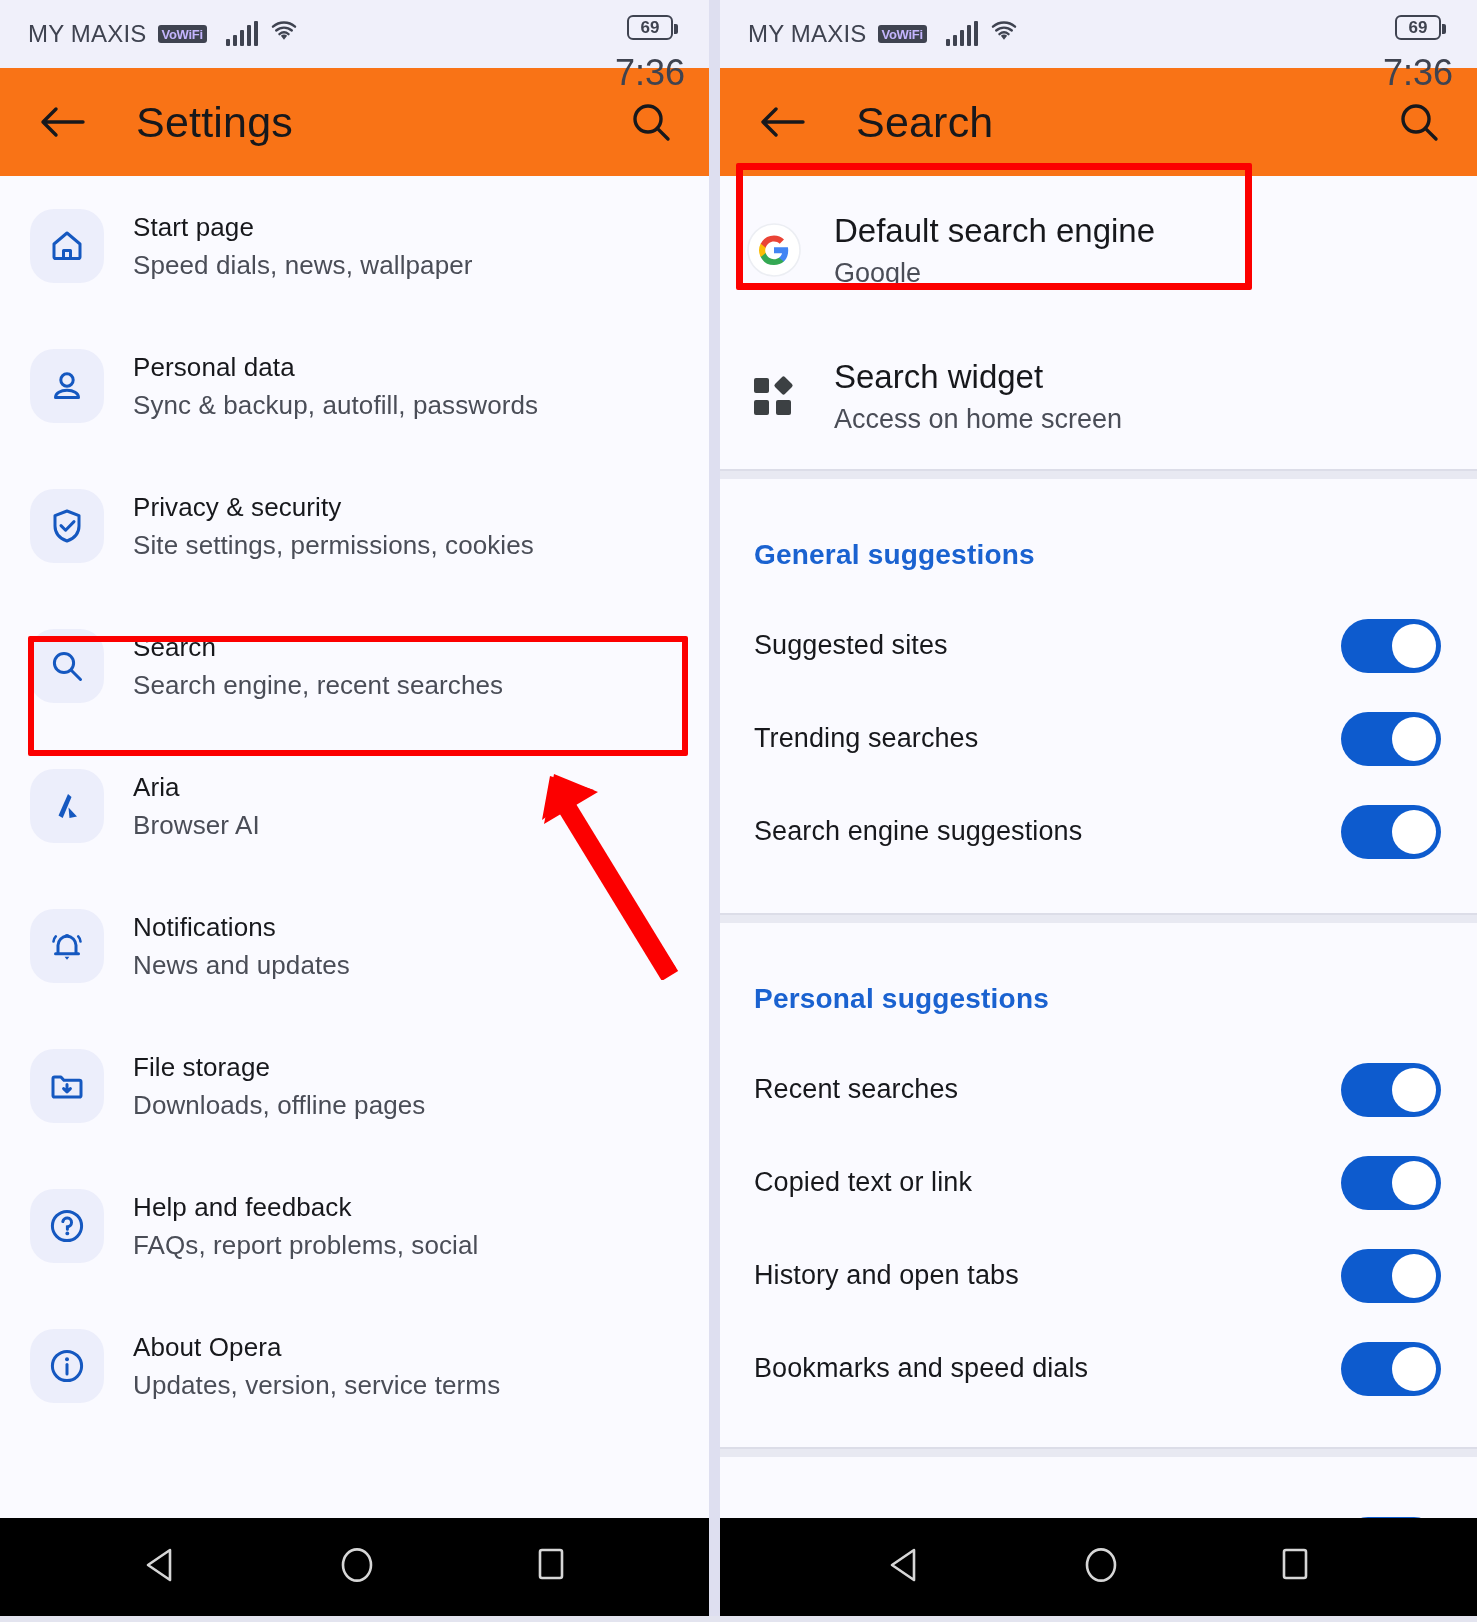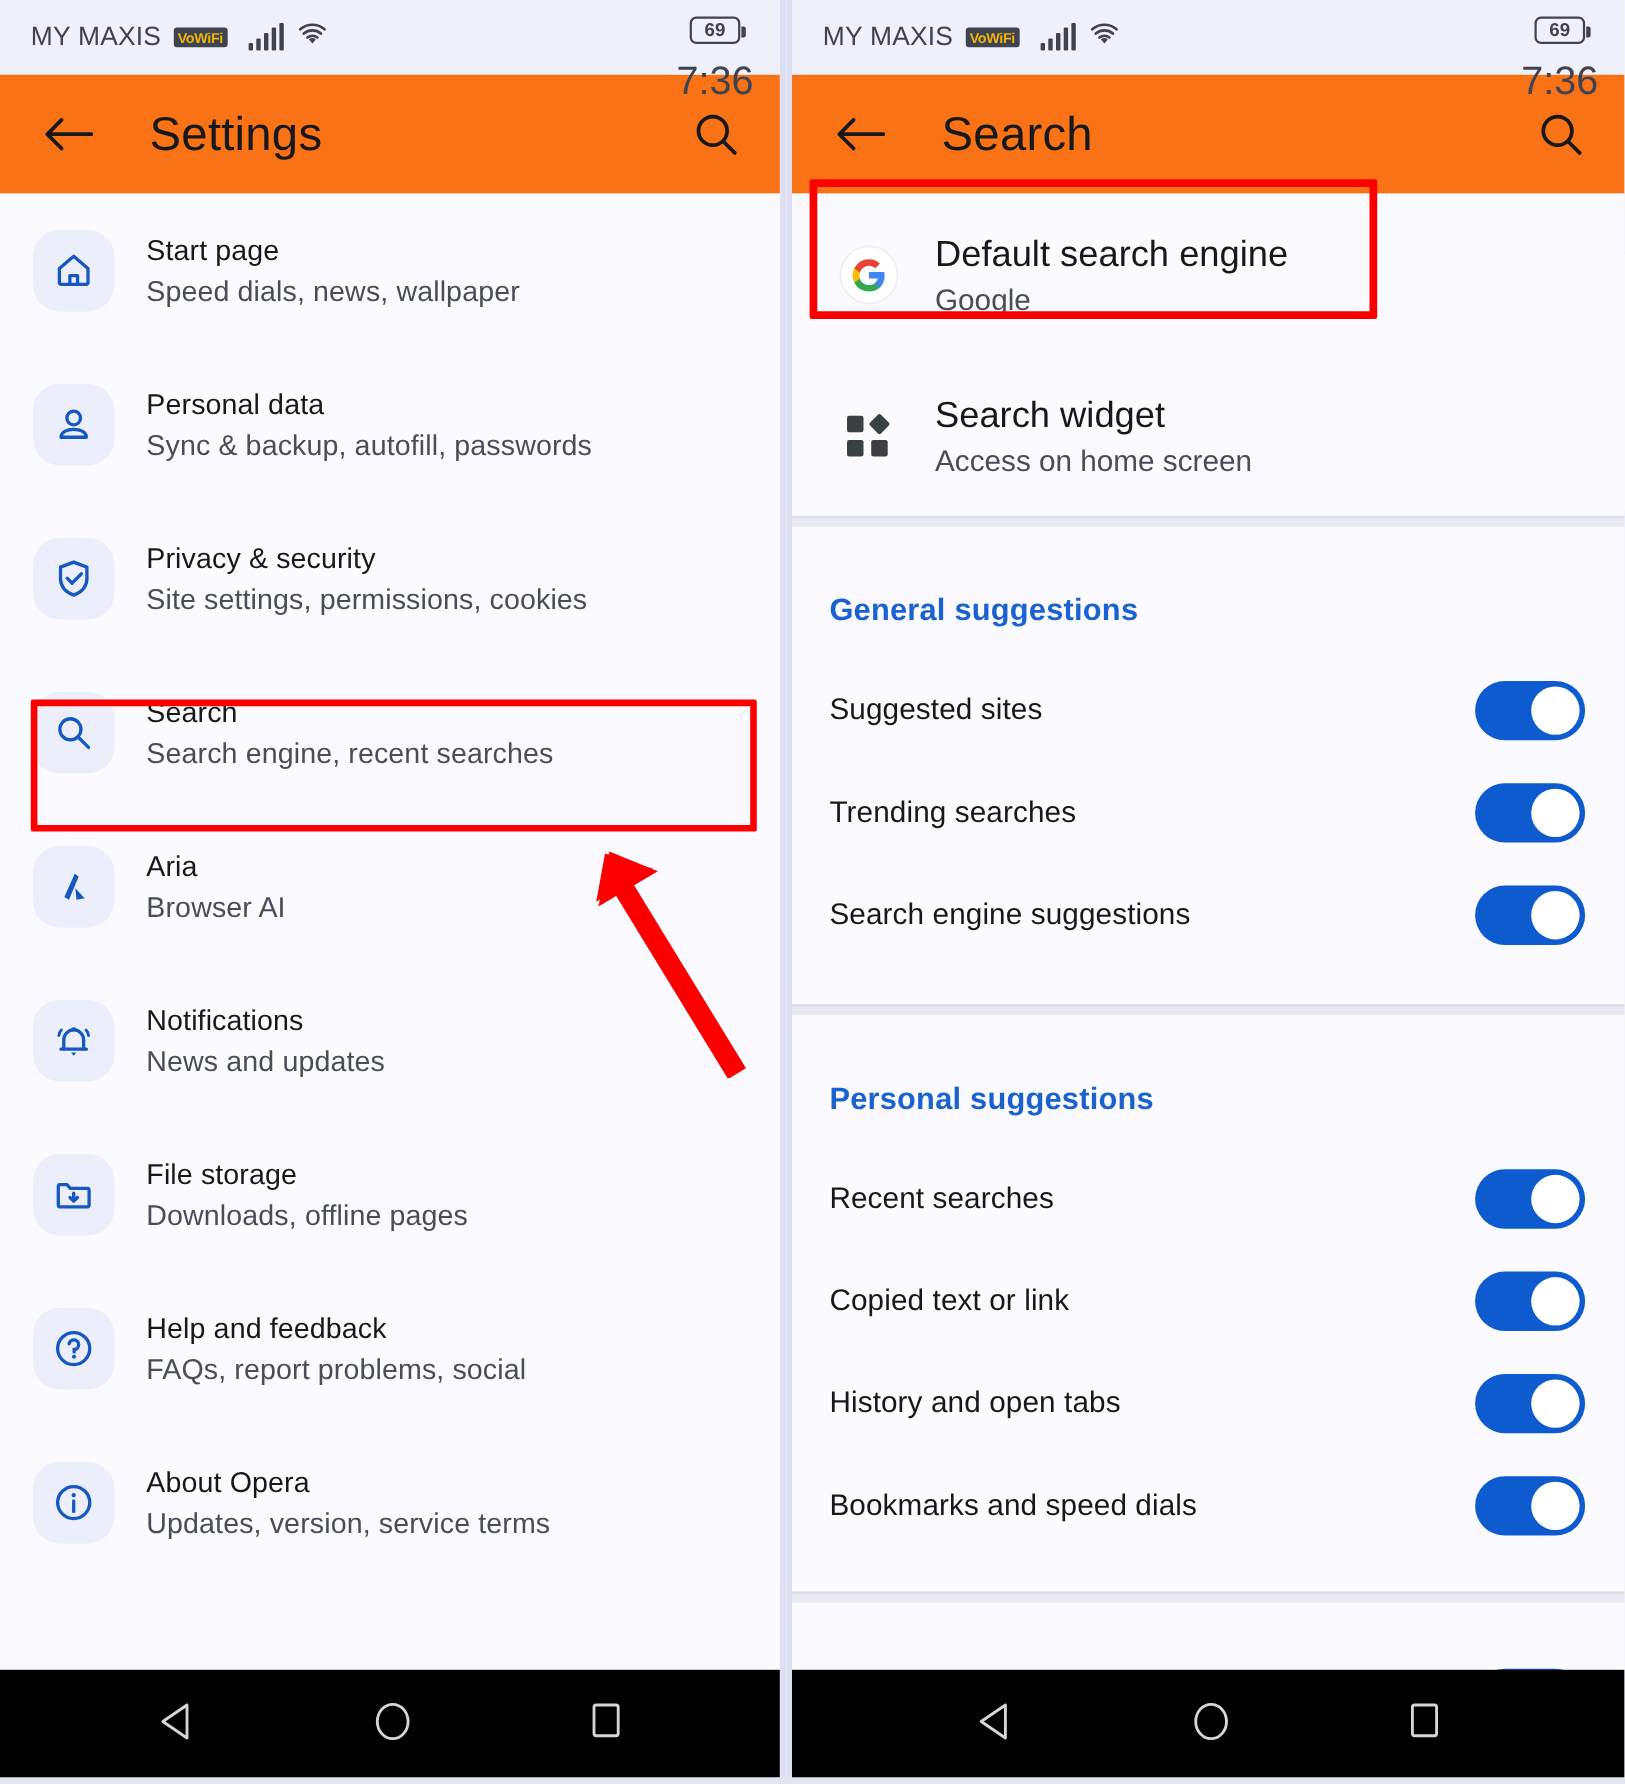--- a/index.html
+++ b/index.html
@@ -32,21 +32,21 @@
     display: flex;
     align-items: center;
     justify-content: space-between;
     padding: 0 24px 0 28px;
     color: #3c4043;
     font-size: 25px;
   }
   .sb-left { display: flex; align-items: center; gap: 11px; }
   .carrier { font-size: 24px; letter-spacing: .2px; color: #3f4350; white-space: nowrap; }
   .vowifi {
-    background: #3f4350; color: #eab308;
+    background: #3f4350; color: #c4b5fd;
     font-size: 13px; font-weight: bold;
     padding: 3px 4px 2px 4px; border-radius: 3px;
     letter-spacing: -0.3px; line-height: 1;
   }
   .bars { display: flex; align-items: flex-end; gap: 2.5px; height: 24px; margin-left: 8px; }
   .bars i { width: 4.5px; background: #3f4350; border-radius: 1px; display: block; }
   .bars i:nth-child(1){height:7px}.bars i:nth-child(2){height:11px}
   .bars i:nth-child(3){height:16px}.bars i:nth-child(4){height:21px}.bars i:nth-child(5){height:25px}
   .sb-right { display: flex; align-items: center; gap: 12px; flex-direction: column; }
   .batt {
@@ -103,21 +103,21 @@
   }
 
   
   .arrow { position: absolute; z-index: 6; pointer-events: none; }
   .arrow-left  { left: 520px; top: 750px;  width: 160px; height: 230px; }
 
   
   .card { background: #fafaff; }
   .divider-gap { height: 10px; background: #e8e9f2; border-top: 2px solid #dcdde8; }
   .row2 {
-    display: flex; align-items: center; padding: 0 36px; height: 133px;
+    display: flex; align-items: center; padding: 0 20px; height: 133px;
   }
   .row2 .glyph { width: 68px; flex: 0 0 68px; display:flex; align-items:center; justify-content:center; margin-right: 26px; }
   .row2 .txt { display:flex; flex-direction: column; gap: 8px; }
   .r2title { font-size: 33px; color: #17181c; }
   .r2sub   { font-size: 27px; color: #4a4d57; }
 
   .section-head {
     font-size: 28px; font-weight: bold; color: #1a62d0;
     padding: 60px 0 0 34px; letter-spacing: .2px;
   }

